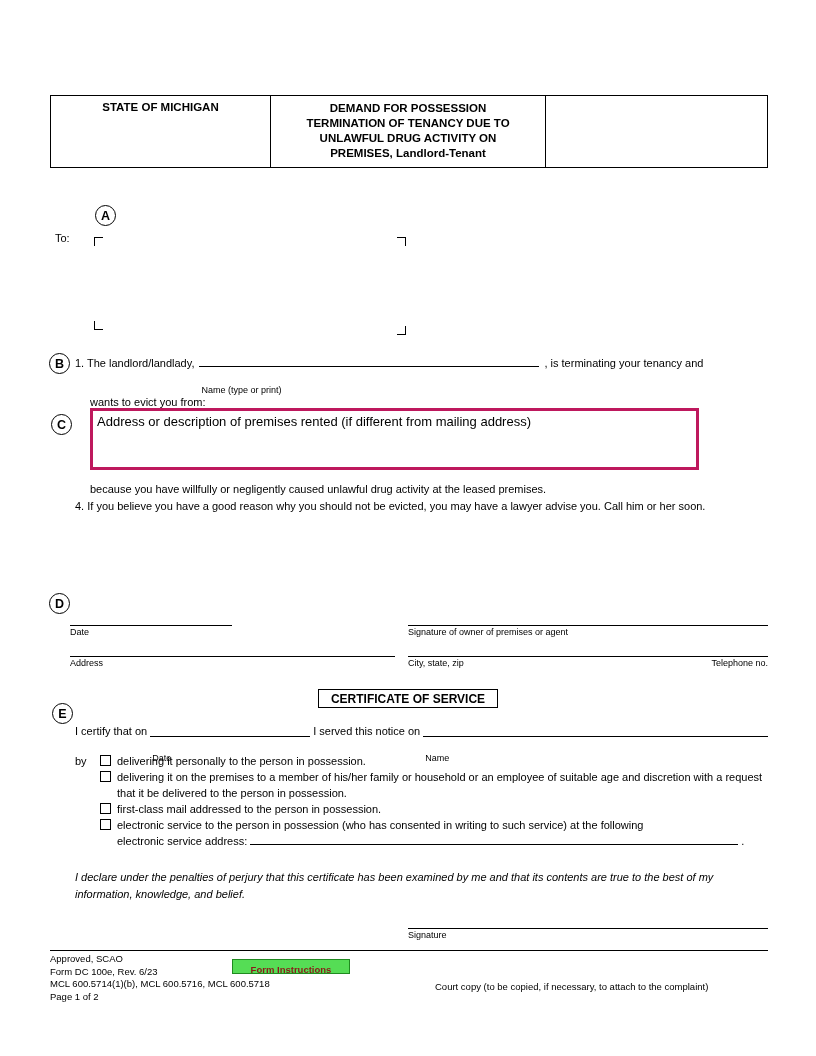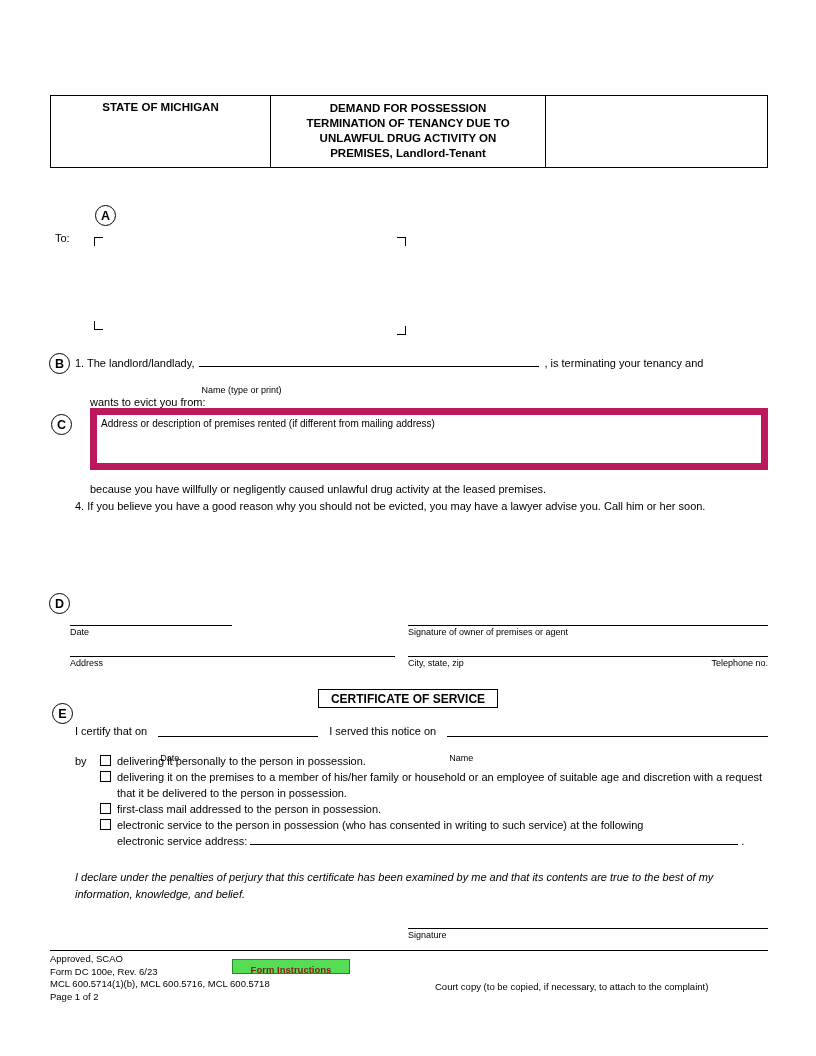--- a/index.html
+++ b/index.html
@@ -28,34 +28,34 @@
   .c-tr { border-right: 1px solid #000; border-top: 1px solid #000; }
   .c-bl { border-left: 1px solid #000; border-bottom: 1px solid #000; }
   .c-br { border-right: 1px solid #000; border-bottom: 1px solid #000; }
 
   
   .flex-line { display: flex; align-items: baseline; gap: 5px; line-height: 14px; text-align: right; }
   .blank { display: inline-block; border-bottom: 1px solid #000; height: 12px; position: relative; }
   .blank-label { position: absolute; left: 2px; top: 28px; font-size: 9px; white-space: nowrap; }
   .inline-blank { display: inline-block; width: 488px; border-bottom: 1px solid #000; height: 10px; margin: 0 3px; }
 
-  .premises-box { position: absolute; left: 90px; top: 408px; width: 678px; height: 62px; border: 7px solid #be185d;
-                  font-size: 10px; padding: 3px 4px; }
+  .premises-box { position: absolute; left: 90px; top: 408px; width: 609px; height: 62px; border: 3px solid #be185d;
+                  font-size: 13px; padding: 3px 4px; }
 
   .para { line-height: 17px; }
   .hang { padding-left: 15px; text-indent: -15px; }
 
   .sig-field { position: absolute; }
   .sig-line { border-top: 1px solid #000; height: 0; }
   .sig-label { display: flex; justify-content: space-between; font-size: 9px; padding-top: 1px; }
 
   .cos-box { position: absolute; left: 318px; top: 689px; width: 180px; height: 19px; border: 1px solid #000;
              display: flex; align-items: center; justify-content: center; font-weight: bold; font-size: 12px; }
 
-  .certify-row { position: absolute; left: 75px; top: 725px; width: 693px; display: flex; align-items: flex-start; gap: 11px; }
+  .certify-row { position: absolute; left: 75px; top: 725px; width: 693px; display: flex; align-items: flex-start; gap: 3px; }
 
   .by-section { position: absolute; left: 75px; top: 753px; width: 693px; display: flex; }
   .by-label { width: 25px; flex: 0 0 auto; line-height: 16px; }
   .methods { flex: 1; }
   .method { display: flex; gap: 6px; line-height: 16px; }
   .checkbox { flex: 0 0 auto; width: 11px; height: 11px; border: 1px solid #000; margin-top: 2px; background: #fff; }
   .method-text { flex: 1; }
 
   .footer-left { font-size: 9.5px; line-height: 12.7px; }
   .instructions-btn { position: absolute; left: 232px; top: 959px; width: 118px; height: 15px;

